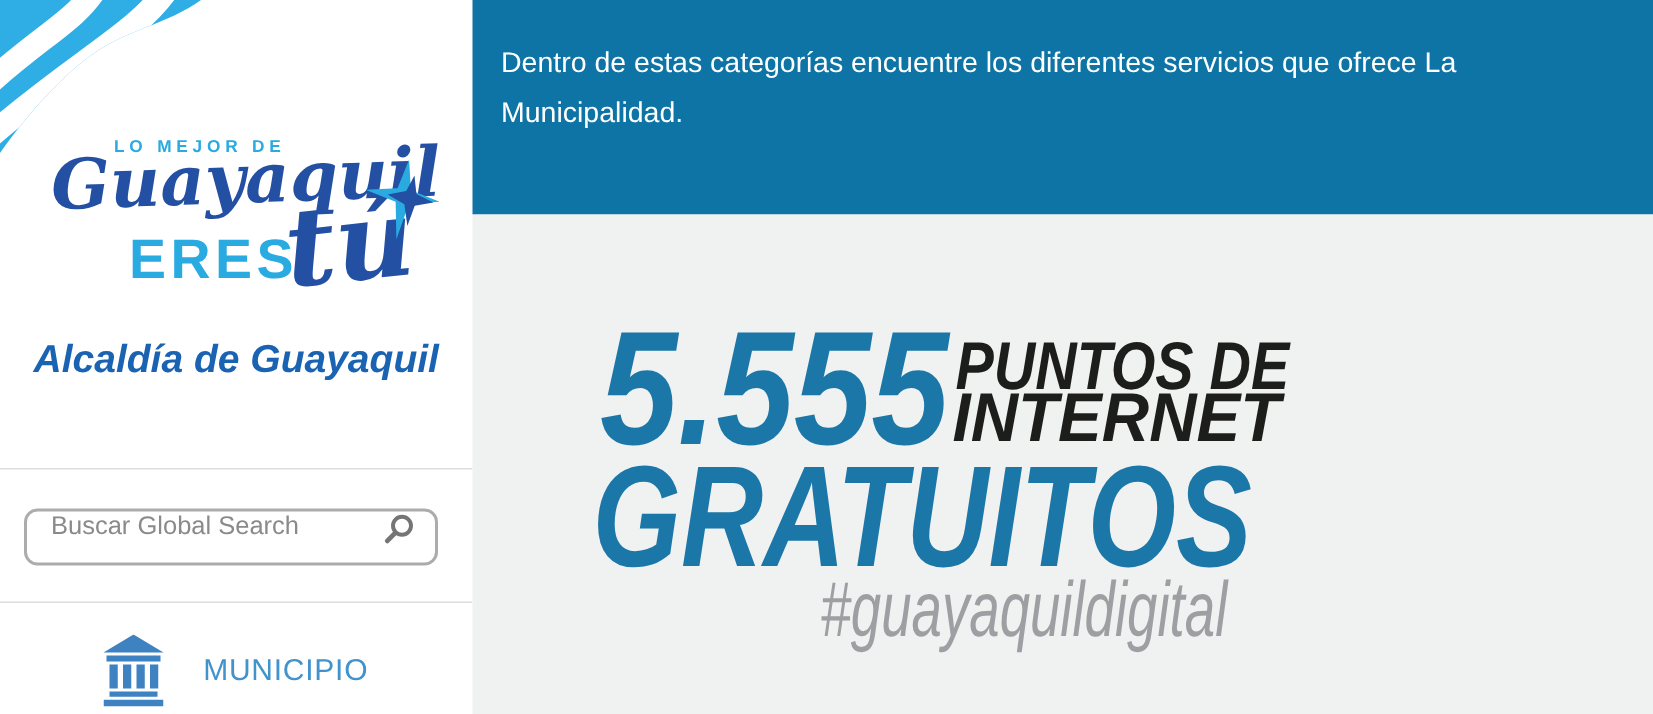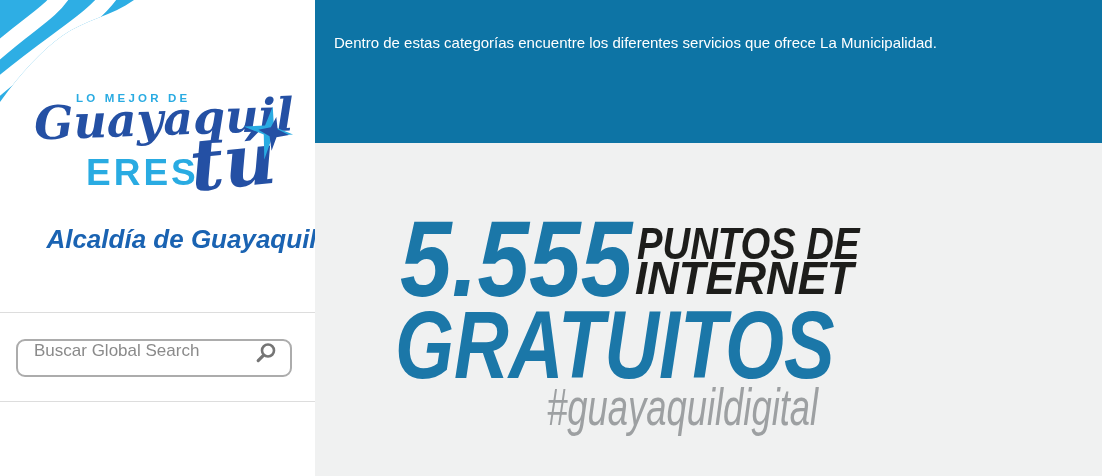--- a/index.html
+++ b/index.html
@@ -32,21 +32,21 @@
   .logo-tu {
     position:absolute; left:190px; top:126px;
     font-family:"DejaVu Serif", serif; font-style:italic; font-weight:bold;
     font-size:72px; line-height:1; color:var(--dark-blue,#2450A4);
     transform:rotate(-6deg); white-space:nowrap;
   }
   .logo-star { position:absolute; left:243px; top:106px; transform:rotate(8deg); }
   .logo-subtitle {
     position:absolute; left:0; top:224px; width:315px; text-align:center;
     font-size:26px; font-weight:bold; font-style:italic;
-    color:var(--alcaldia-blue,#1A63B2); white-space:nowrap;padding-left:24px;
+    color:var(--alcaldia-blue,#1A63B2); white-space:nowrap;
   }
 
   .divider { position:absolute; left:0; width:315px; height:1px; background:#DDDDDD; }
   .divider.d1 { top:312px; }
   .divider.d2 { top:401px; }
 
   .search-box {
     position:absolute; left:16px; top:339px; width:276px; height:38px;
     border:2px solid #ACACAC; border-radius:9px; box-sizing:border-box;
     display:flex; align-items:flex-start; background:#fff;
@@ -73,21 +73,21 @@
   }
 
   
   .content { position:absolute; left:315px; top:0; width:787px; height:476px; }
   .topbar {
     position:absolute; left:0; top:0; width:787px; height:143px;
     background:var(--teal,#0D74A5); box-sizing:border-box;
     padding:27px 40px 0 19px;
   }
   .topbar p {
-    margin:0; color:#ffffff; font-size:15px; line-height:32.5px; max-width:732px;
+    margin:0; color:#ffffff; font-size:19px; line-height:32.5px; max-width:732px;
   }
 
   .banner {
     position:absolute; left:0; top:143px; width:787px; height:333px;
     background:var(--banner-bg,#F0F1F1); overflow:hidden; cursor:pointer;padding-left:12px;
   }
   .bt {
     position:absolute; font-style:italic; font-weight:bold; line-height:1;
     white-space:nowrap;
   }
@@ -143,20 +143,33 @@
       <button class="search-btn">
         <svg width="24" height="24" viewBox="0 0 24 24">
           <circle cx="14" cy="9.5" r="6" fill="none" stroke="#757575" stroke-width="2.6"></circle>
           <line x1="9.2" y1="14.6" x2="4.2" y2="19.6" stroke="#757575" stroke-width="3.2" stroke-linecap="round"></line>
         </svg>
       </button>
     </div>
 
     <div class="divider d2"></div>
 
+    <a class="menu-item">
+      <svg width="40" height="48" viewBox="0 0 40 48" fill="#3E82C2">
+        <polygon points="20,0 40,12 0,12"></polygon>
+        <rect x="2" y="14" width="36" height="4"></rect>
+        <rect x="4" y="20" width="5.5" height="16"></rect>
+        <rect x="13" y="20" width="5.5" height="16"></rect>
+        <rect x="22" y="20" width="5.5" height="16"></rect>
+        <rect x="31" y="20" width="5.5" height="16"></rect>
+        <rect x="4" y="38" width="32" height="3.5"></rect>
+        <rect x="0" y="43.5" width="40" height="4.5"></rect>
+      </svg>
+      <span class="label">MUNICIPIO</span>
+    </a>
   </aside>
 
   <main class="content">
 
     <header class="topbar">
       <p>Dentro de estas categorías encuentre los diferentes servicios que ofrece La Municipalidad.</p>
     </header>
 
     <div class="banner">
       <div class="bt b-number">

